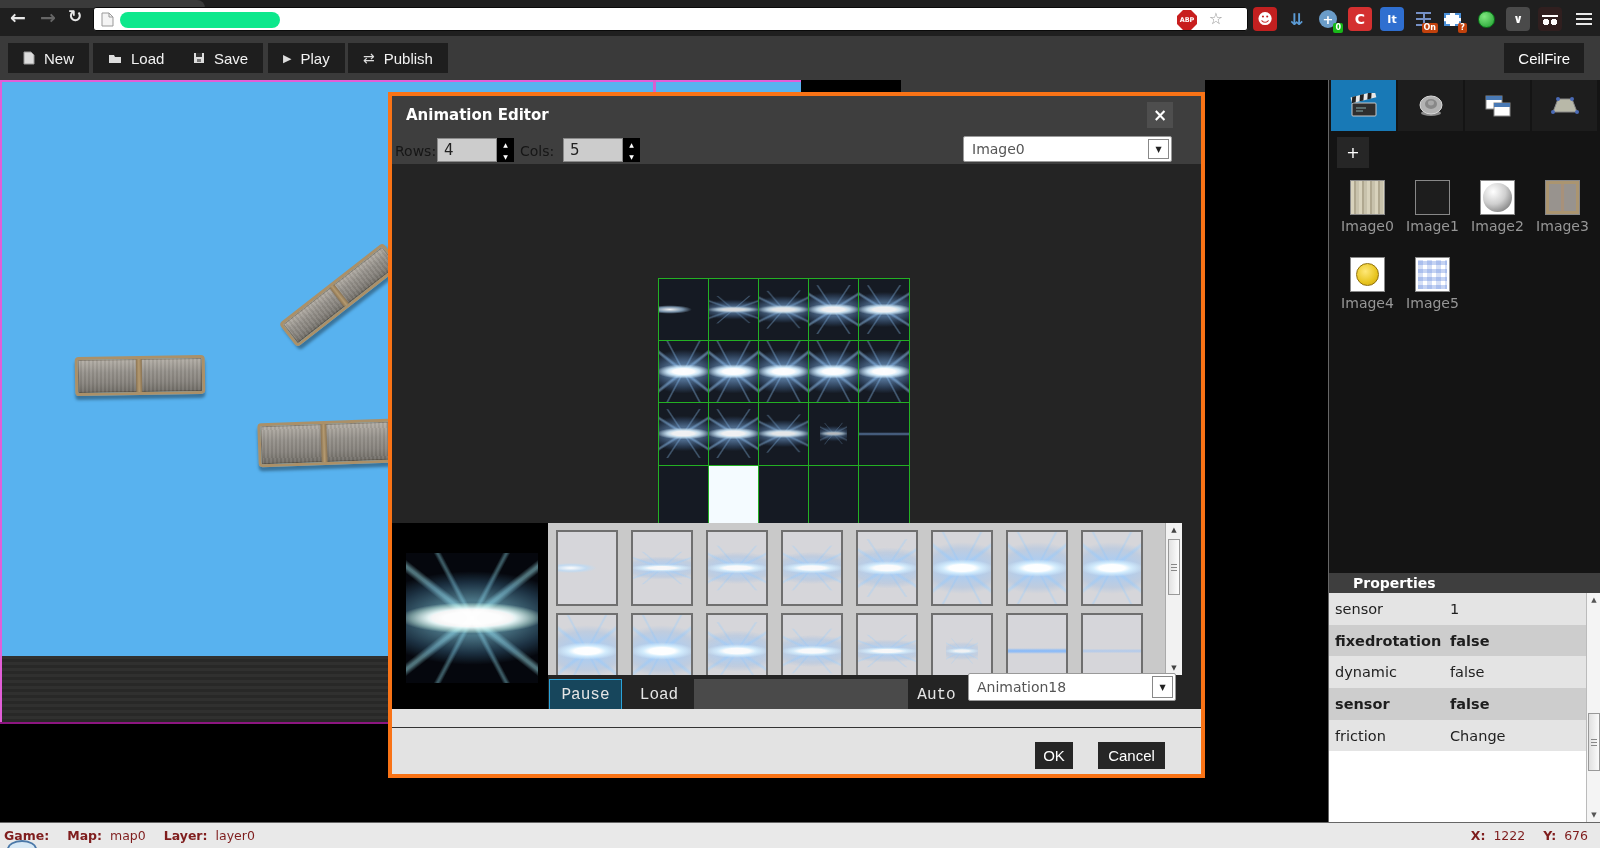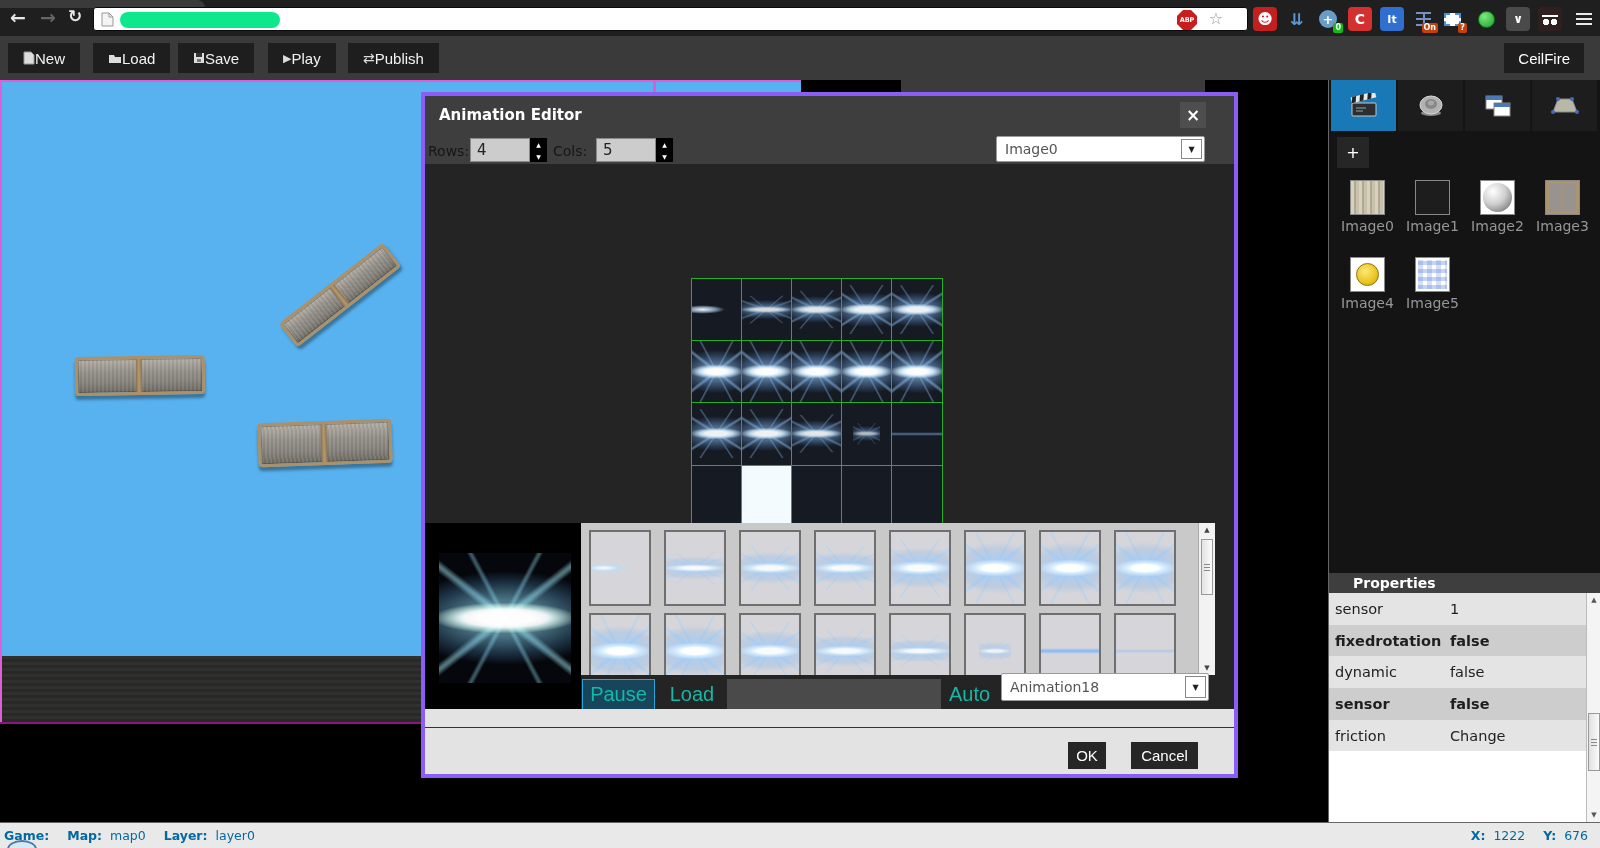--- a/index.html
+++ b/index.html
@@ -29,39 +29,39 @@
   .green-blob { width:17px; height:17px; border-radius:50%; border:1px solid #0a7a1a; background:radial-gradient(circle at 35% 30%, #7fe87f, #1e9e2e); }
   .spy { width:16px; height:12px; background:
       radial-gradient(circle at 4px 9px, #fff 0 3px, transparent 3.5px),
       radial-gradient(circle at 12px 9px, #fff 0 3px, transparent 3.5px),
       linear-gradient(#fff 0 0) 0 2px/16px 2px no-repeat; }
   .hamburger { width:16px; height:2px; background:#e8e8e8; box-shadow:0 5px 0 #e8e8e8, 0 10px 0 #e8e8e8; margin-top:-10px; }
   .circleplus { width:18px; height:18px; border-radius:50%; background:#6a9cc8; color:#fff; font-size:13px; font-weight:bold; display:flex; align-items:center; justify-content:center; }
 
   
   .etoolbar { position:absolute; left:0; top:36px; width:1600px; height:44px; background:#3a3a3a; z-index:29; font-family:"Liberation Sans", sans-serif; }
-  .tbtn { position:absolute; top:7px; height:30px; background:#1e1e1e; color:#f2f2f2; font-size:15px; display:flex; align-items:center; padding:0 15px; cursor:default; }
+  .tbtn { position:absolute; top:7px; height:30px; background:#1e1e1e; color:#f2f2f2; font-size:15px; display:flex; align-items:center; gap:9px; padding:0 15px; cursor:default; }
   .brand { position:absolute; right:16px; top:7px; height:30px; background:#1e1e1e; color:#fff; font-size:15px; display:flex; align-items:center; padding:0 14px; }
 
   
   .sky { position:absolute; left:0; top:80px; width:801px; height:576px; background:#58b2ef; border-top:2px solid #e25ed8; border-left:2px solid #e25ed8; z-index:1; }
   .ground-band { position:absolute; left:0; top:656px; width:801px; height:66px; z-index:1; border-left:2px solid #e25ed8;
     background:repeating-linear-gradient(180deg, #30302f 0 3px, #282827 3px 6px), #2c2c2b; }
   .ground-line { position:absolute; left:0; top:722px; width:801px; height:2px; background:#8c1680; z-index:1; }
   .vline-pink { position:absolute; left:653px; top:80px; width:3px; height:12px; background:#d95fd0; z-index:1; }
   .gray-strip { position:absolute; left:901px; top:80px; width:304px; height:12px; background:#3b3b3b; z-index:1; }
   .plank { position:absolute; z-index:2; border:3px solid #ab9068; border-radius:4px;
     background:repeating-linear-gradient(90deg, rgba(255,255,255,.06) 0 2px, rgba(0,0,0,.05) 2px 4px),
                linear-gradient(180deg,#b3aea6,#94908a 40%,#87837d 70%,#6f6c66);
     box-shadow:inset 0 0 0 1px rgba(60,45,25,.35), 0 4px 3px rgba(0,0,0,.35); }
   .plank::after { content:""; position:absolute; left:47%; top:0; bottom:0; width:6px;
     background:linear-gradient(90deg,#8a7352,#b59a70,#8a7352); }
 
   
-  .dialog { position:absolute; left:388px; top:92px; width:817px; height:686px; border:4px solid #8b5cf6; background:#242424; z-index:10;margin-left:33px; }
+  .dialog { position:absolute; left:388px; top:92px; width:817px; height:686px; border:4px solid #f97316; background:#242424; z-index:10; }
   .dlg-header { position:absolute; left:0; top:0; width:809px; height:68px; background:#3e3e3e; }
   .dlg-title { position:absolute; left:14px; top:10px; color:#fff; font-weight:bold; font-size:15px; }
   .dlg-close { position:absolute; left:755px; top:6px; width:26px; height:26px; background:#4e4e4e; color:#fff; font-weight:bold; font-size:17px; display:flex; align-items:center; justify-content:center; cursor:default; }
   .dlg-label { position:absolute; top:47px; color:#161616; font-size:14px; }
   .numinput { position:absolute; top:42px; width:60px; height:24px; background:#ccc; border:1px solid #8a8a8a; color:#222; font-size:15px; padding-left:6px; line-height:22px; }
   .spin { position:absolute; top:42px; width:17px; height:24px; background:#000; display:flex; flex-direction:column; }
   .spin span { flex:1; color:#fff; font-size:6px; display:flex; align-items:center; justify-content:center; }
   .select { background:#fff; border:1px solid #9a9a9a; border-radius:2px; color:#555; font-size:14px; }
   .select .sel-text { position:absolute; left:8px; top:50%; transform:translateY(-50%); }
   .ddbtn { position:absolute; right:2px; top:2px; bottom:2px; width:21px; background:#fff; border:1px solid #888; color:#222; font-size:8px; display:flex; align-items:center; justify-content:center; }
@@ -96,21 +96,21 @@
   .preview-img { position:absolute; left:14px; top:30px; width:132px; height:130px; background:#05070d; overflow:hidden; }
   .thumbs-area { position:absolute; left:156px; top:427px; width:617px; height:152px; background:#c9c9c9; overflow:hidden; padding:7px 0 0 8px; }
   .trow { display:flex; gap:13px; }
   .trow + .trow { margin-top:7px; }
   .thumb { width:62px; height:76px; background:#d6d6da; border:2px solid #6f6f6f; position:relative; overflow:hidden; flex:none; }
   .vscroll { position:absolute; left:773px; top:427px; width:17px; height:152px; background:#f2f2f2; border-left:1px solid #aaa; }
   .vscroll .arr { position:absolute; left:0; width:16px; height:14px; color:#444; font-size:7px; display:flex; align-items:center; justify-content:center; }
   .vscroll .thumbbar { position:absolute; left:2px; top:16px; width:12px; height:56px; background:linear-gradient(90deg,#e2e2e2,#fdfdfd); border:1px solid #999; }
   .grip { position:absolute; left:2px; top:24px; width:6px; height:1px; background:#888; box-shadow:0 3px 0 #888, 0 6px 0 #888; }
 
-  .strip-btn { position:absolute; top:583px; height:31px; color:#14b8a6; font-size:20px; font-family:Liberation Sans, sans-serif; display:flex; align-items:center; justify-content:center; cursor:default; }
+  .strip-btn { position:absolute; top:583px; height:31px; color:#e5e5e5; font-size:16px; font-family:Liberation Mono, monospace; display:flex; align-items:center; justify-content:center; cursor:default; }
   .spacer-bar { position:absolute; top:583px; height:31px; background:#4a4a4a; }
   .dlg-footer { position:absolute; left:0; top:613px; width:809px; height:65px; background:#e3e3e3; }
   .footer-line { position:absolute; left:0; top:631px; width:809px; border-top:1px solid #333; }
   .okbtn { position:absolute; top:646px; height:27px; background:#262626; color:#fff; font-size:15px; font-family:"Liberation Sans", sans-serif; display:flex; align-items:center; justify-content:center; cursor:default; }
 
   
   .rpanel { position:absolute; left:1328px; top:80px; width:272px; height:742px; background:#141414; border-left:1px solid #666; z-index:12; }
   .tabs { position:absolute; left:2px; top:0; display:flex; gap:2px; }
   .rtab { width:65px; height:51px; background:#1d1d1d; display:flex; align-items:center; justify-content:center; cursor:default; }
   .rtab.sel { background:#1879b6; }
@@ -137,21 +137,21 @@
   .props-rows { position:absolute; left:0; top:513px; width:257px; height:229px; background:#fff; overflow:hidden; }
   .prow { height:31.7px; display:flex; align-items:center; font-size:14.5px; color:#1e1e1e; }
   .prow.a { background:#e4e4e4; }
   .prow.b { background:#cdcdcd; }
   .pname { width:121px; padding-left:6px; }
   .pscroll { position:absolute; left:257px; top:513px; width:15px; height:229px; background:#f4f4f4; border-left:1px solid #bbb; }
   .pscroll .arr { position:absolute; left:0; width:14px; height:14px; color:#555; font-size:7px; display:flex; align-items:center; justify-content:center; }
   .pscroll .thumbbar { position:absolute; left:1px; top:120px; width:12px; height:58px; background:linear-gradient(90deg,#e0e0e0,#fbfbfb); border:1px solid #999; }
 
   
-  .statusbar { position:absolute; left:0; top:822px; width:1600px; height:26px; background:#e9e9e9; border-top:1px solid #666; z-index:31; font-size:12.5px; color:#0369a1; }
+  .statusbar { position:absolute; left:0; top:822px; width:1600px; height:26px; background:#e9e9e9; border-top:1px solid #666; z-index:31; font-size:12.5px; color:#7f1d1d; }
   .sb-left { position:absolute; left:4px; top:5px; }
   .sb-right { position:absolute; right:8px; top:5px; }
   .b { font-weight:bold; }
   .sb-left span, .sb-right span { margin-right:4px; }
   .gap { margin-left:10px; }
   .partial-circle { position:absolute; left:7px; top:840px; width:30px; height:18px; border-radius:50%; background:#d8e8f4; border:2px solid #4a78a8; z-index:32; }
 </style>
 </head>
 <body>
 

